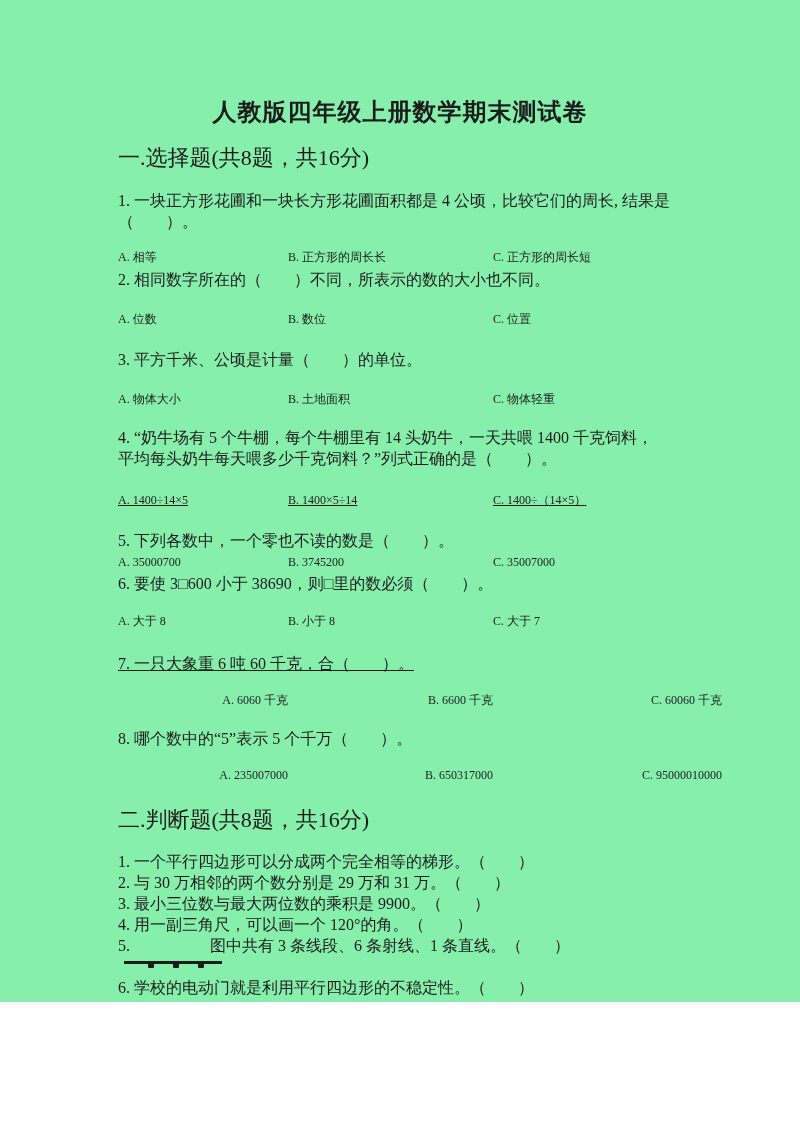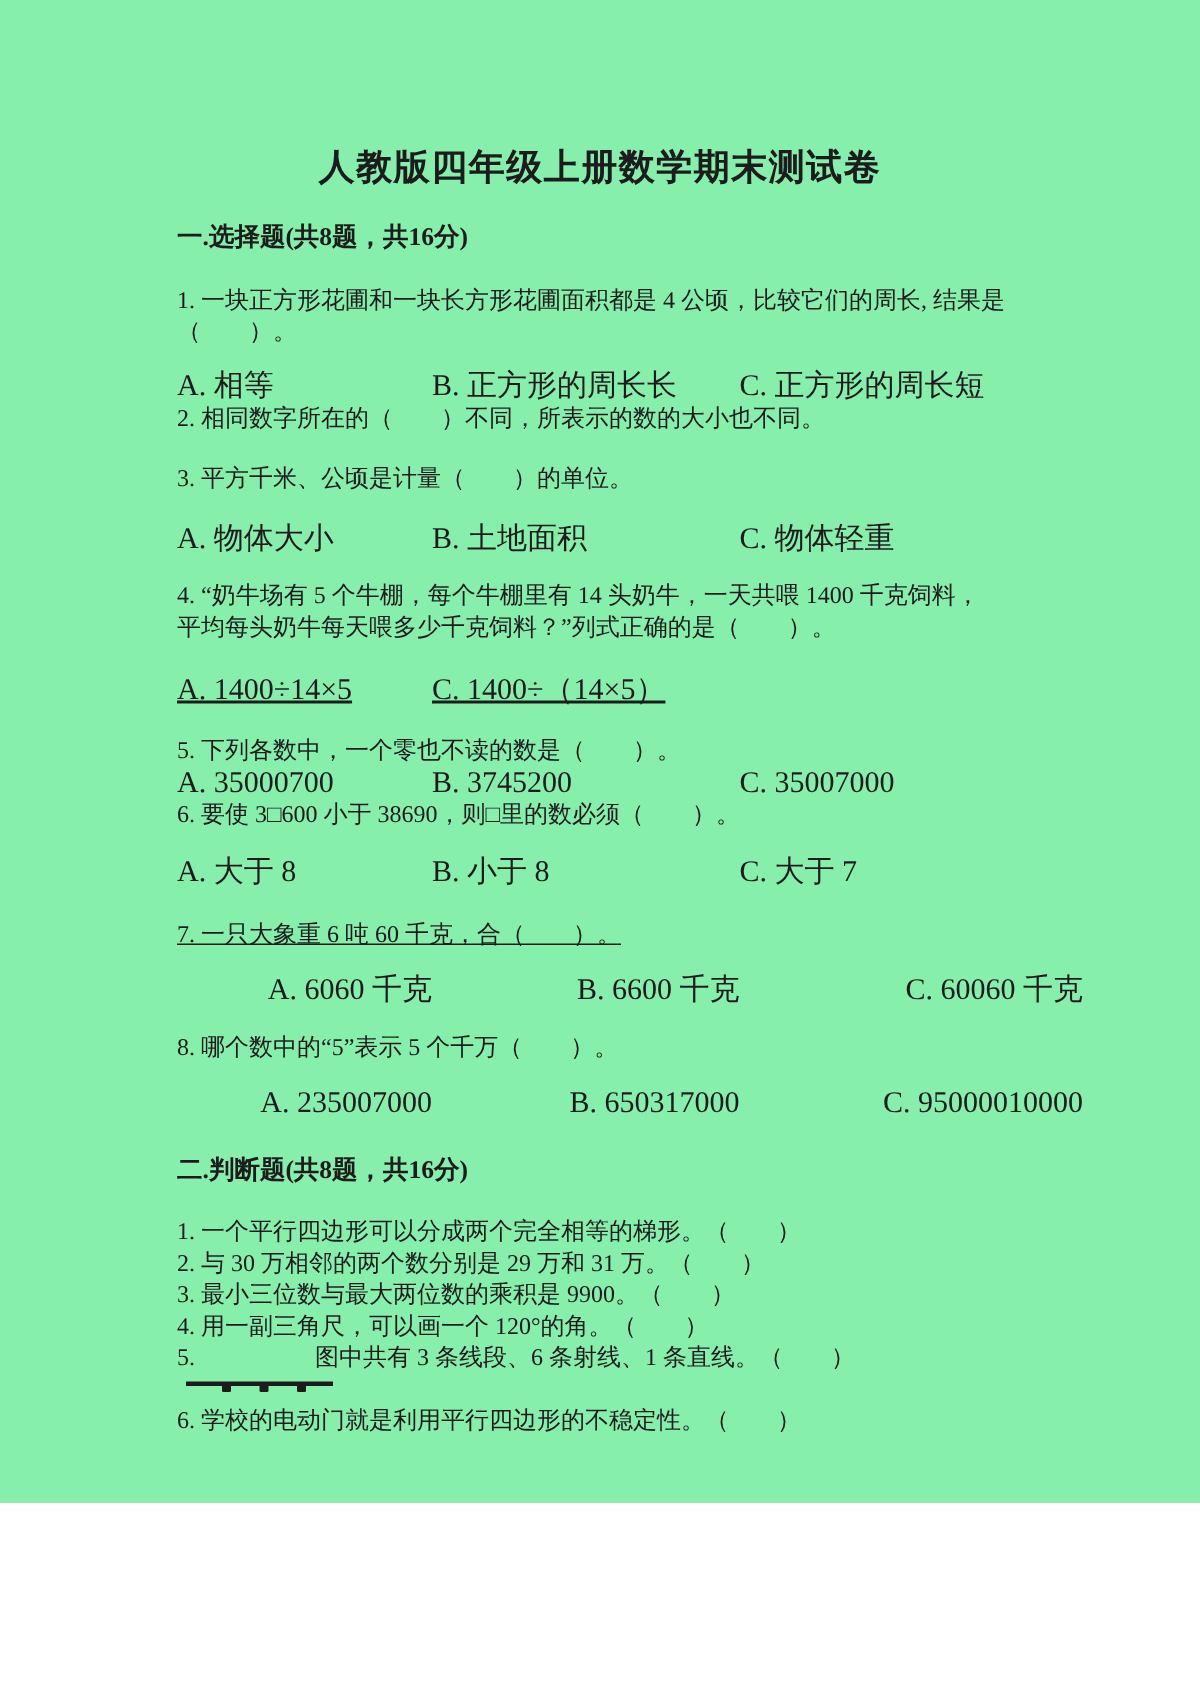--- a/index.html
+++ b/index.html
@@ -15,35 +15,35 @@
     margin:94px 0 0 0;
     font-size:24px;
     font-weight:bold;
     line-height:36px;
     text-align:center;
     letter-spacing:1px;
   }
   .content{padding:0 78px 0 118px;}
   .sec-head{
     margin:16px 0 0 0;
-    font-size:17px;
-    font-weight:bold;
+    font-size:22px;
+    font-weight:normal;
     line-height:24px;
   }
   .sec-head.s2{margin-top:22px;}
   .ln{
     margin:0;
     font-size:16px;
     line-height:21px;
     white-space:nowrap;
   }
   .opts{
     display:grid;
     grid-template-columns:170px 205px auto;
-    font-size:20px;
+    font-size:12px;
     line-height:21px;
   }
   .opts span{white-space:nowrap;}
   
   .mt1{margin-top:1px;}  .mt8{margin-top:8px;}
   .mt15{margin-top:15px;}.mt16{margin-top:16px;text-align:right;}.mt17{margin-top:17px;}
   .mt19{margin-top:19px;}.mt20{margin-top:20px;}.mt21{margin-top:21px;text-decoration:underline;}
   
   .seg-fig{
     position:relative;
@@ -73,32 +73,38 @@
 
     <p class="ln mt20">1. 一块正方形花圃和一块长方形花圃面积都是 4 公顷，比较它们的周长, 结果是</p>
     <p class="ln">（　　）。</p>
     <div class="opts mt15">
       <span>A. 相等</span>
       <span>B. 正方形的周长长</span>
       <span>C. 正方形的周长短</span>
     </div>
 
     <p class="ln mt1">2. 相同数字所在的（　　）不同，所表示的数的大小也不同。</p>
+    <div class="opts mt19">
+      <span>A. 位数</span>
+      <span>B. 数位</span>
+      <span>C. 位置</span>
+    </div>
 
     <p class="ln mt19">3. 平方千米、公顷是计量（　　）的单位。</p>
     <div class="opts mt19">
       <span>A. 物体大小</span>
       <span>B. 土地面积</span>
       <span>C. 物体轻重</span>
     </div>
 
     <p class="ln mt17">4. “奶牛场有 5 个牛棚，每个牛棚里有 14 头奶牛，一天共喂 1400 千克饲料，</p>
     <p class="ln">平均每头奶牛每天喂多少千克饲料？”列式正确的是（　　）。</p>
     <div class="opts mt21">
       <span>A. 1400÷14×5</span>
+      <span>B. 1400×5÷14</span>
       <span>C. 1400÷（14×5）</span>
     </div>
 
     <p class="ln mt19">5. 下列各数中，一个零也不读的数是（　　）。</p>
     <div class="opts mt1">
       <span>A. 35000700</span>
       <span>B. 3745200</span>
       <span>C. 35007000</span>
     </div>
 

